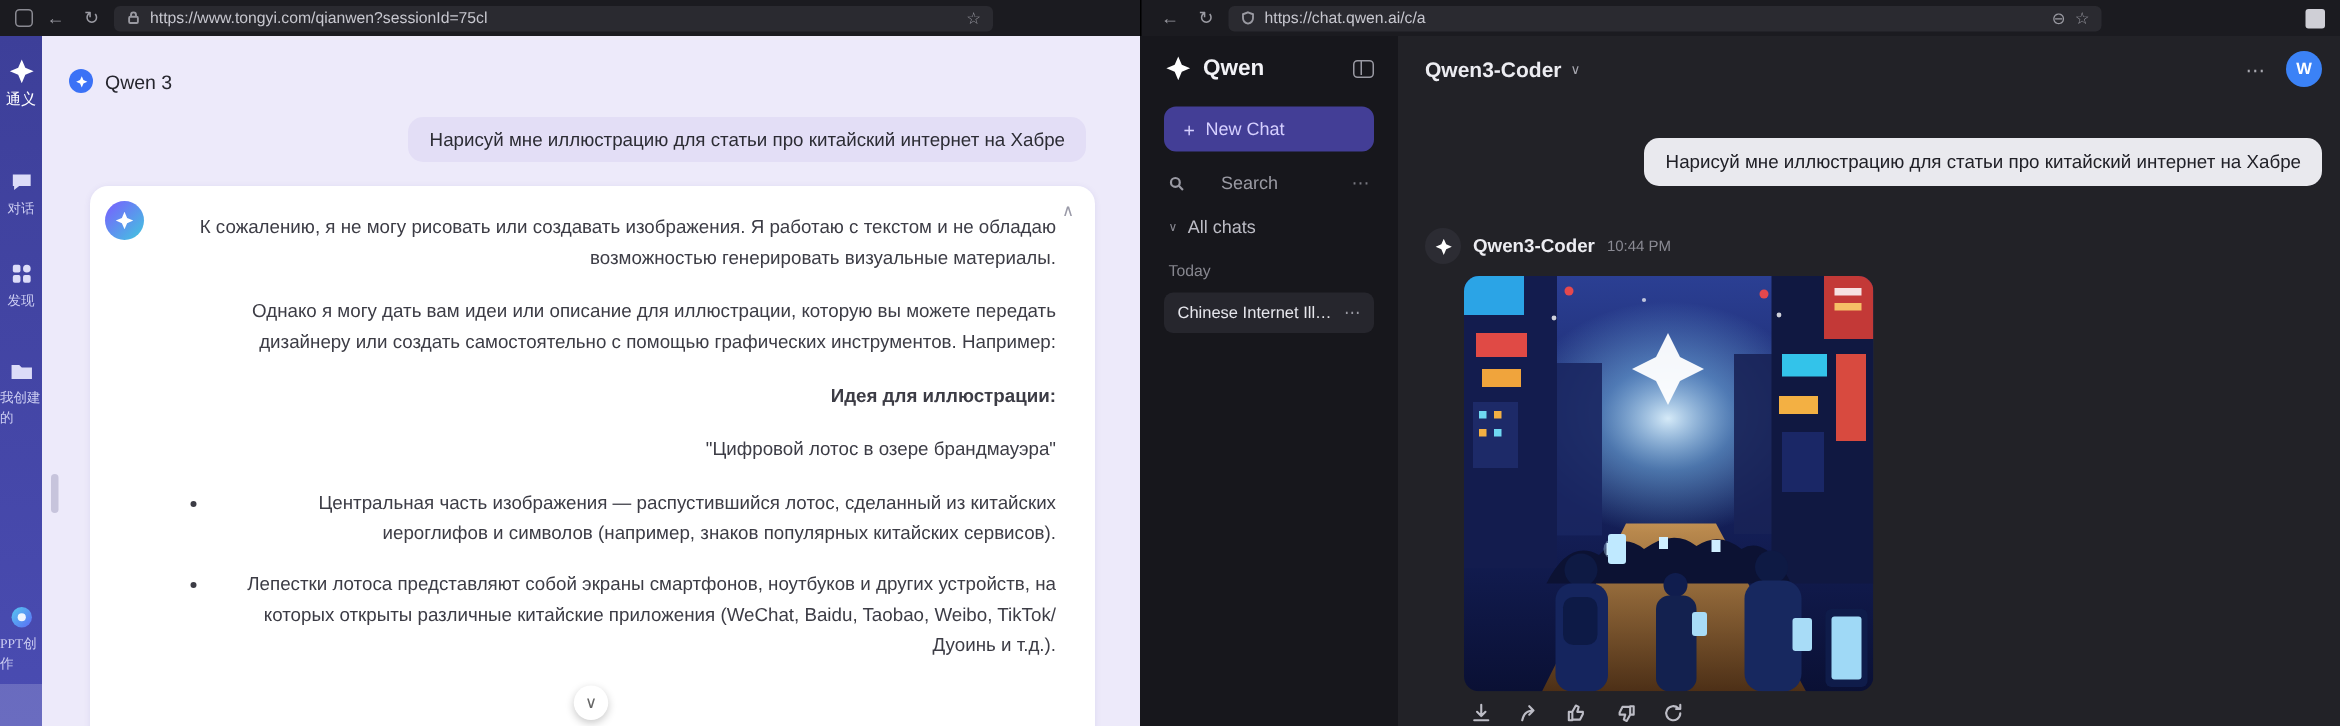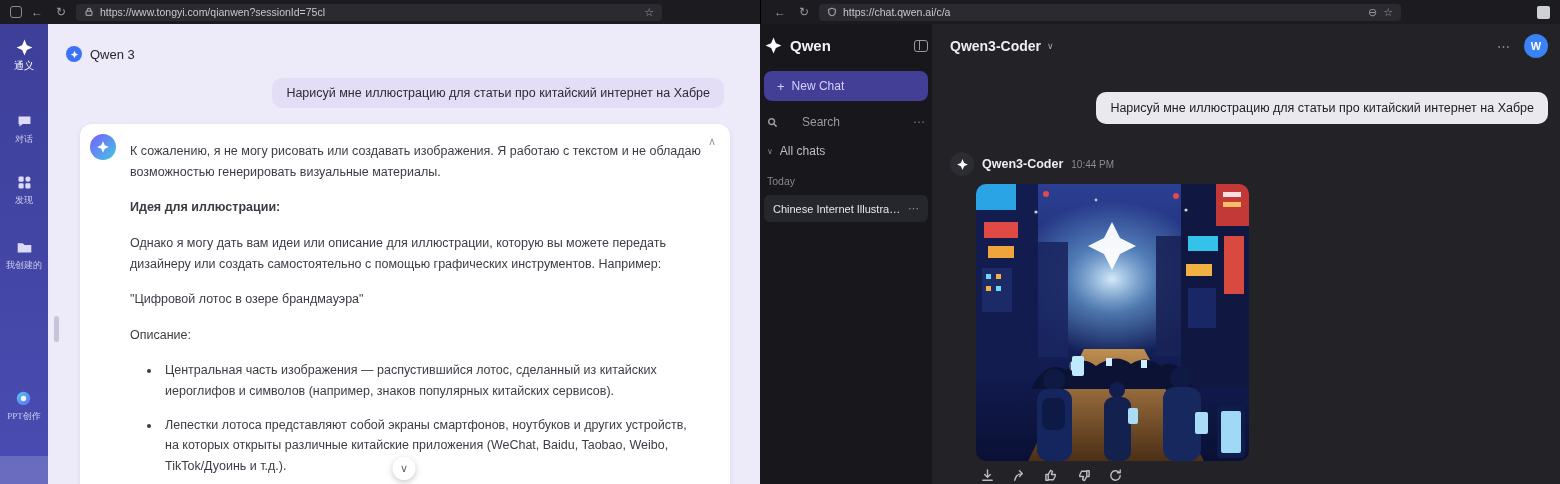--- a/index.html
+++ b/index.html
@@ -17,51 +17,51 @@
   .addr .url { flex:1; white-space:nowrap; overflow:hidden; color:#c7c7cf; }
   .addr svg { width:10px; height:10px; flex:0 0 auto; stroke:#9a9aa2; fill:none; stroke-width:1.5; }
   .addr .tail-ic { color:#9a9aa2; font-size:11px; flex:0 0 auto; }
   .chrome-half.left .addr { margin-right:88px; }
   .win-ctl { width:13px; height:13px; background:#cfcfd6; border-radius:2px; flex:0 0 auto; margin-left:130px; }
 
   .windows { display:flex; height:460px; }
 
   
   .win-left { width:760px; display:flex; background:#edeafa; overflow:hidden; }
-  .t-side { width:48px; background:linear-gradient(180deg,#3d3f99,#4a4cb2); display:flex; flex-direction:column; align-items:center; color:#dcdcf8; position:relative; flex:0 0 auto; }
+  .t-side { width:28px; background:linear-gradient(180deg,#3d3f99,#4a4cb2); display:flex; flex-direction:column; align-items:center; color:#dcdcf8; position:relative; flex:0 0 auto; }
   .t-brand { margin-top:14px; display:flex; flex-direction:column; align-items:center; gap:2px; }
   .t-brand svg { width:19px; height:19px; }
   .t-brand .lbl { font-size:10px; color:#fff; }
   .t-item { display:flex; flex-direction:column; align-items:center; gap:3px; font-size:9px; color:#cccdf2; cursor:pointer; }
   .t-item svg { width:17px; height:17px; }
   .t-item.i1 { margin-top:40px; }
   .t-item.i2 { margin-top:28px; }
   .t-item.i3 { margin-top:32px; }
   .t-item.i4 { margin-top:118px;font-family:Liberation Serif, serif; }
   .t-bottom { position:absolute; bottom:0; left:0; width:100%; height:28px; background:rgba(255,255,255,.18); }
 
-  .t-main { flex:1; position:relative; min-width:0; }
+  .t-main { flex:1; position:relative; min-width:0;text-align:right; }
   .t-handle { position:absolute; left:6px; top:292px; width:5px; height:26px; border-radius:3px; background:#c7c4dc; }
   .model-row { position:absolute; left:18px; top:22px; display:flex; align-items:center; gap:8px; font-size:13px; color:#26262e; }
   .model-badge { width:16px; height:16px; border-radius:50%; background:#3b72f6; display:flex; align-items:center; justify-content:center; flex:0 0 auto; }
   .model-badge svg { width:9px; height:9px; }
   .user-bubble-l { position:absolute; right:36px; top:54px; background:#e3def6; color:#2c2c34; font-size:12.5px; padding:8px 14px; border-radius:10px; white-space:nowrap; }
 
   .card { position:absolute; left:32px; right:30px; top:100px; bottom:-80px; background:#fff; border-radius:12px; box-shadow:0 1px 4px rgba(80,70,160,.10); padding:17px 26px 20px 50px; color:#3c3c45; font-size:12.5px; line-height:1.65; overflow:hidden; }
   .card .avatar { position:absolute; left:10px; top:10px; width:26px; height:26px; border-radius:50%; background:linear-gradient(135deg,#7a5cff,#41c8de); display:flex; align-items:center; justify-content:center; }
   .card .avatar svg { width:14px; height:14px; }
   .card .collapse { position:absolute; right:14px; top:8px; color:#9a9aa8; font-size:11px; cursor:pointer; }
   .card p { margin-bottom:15px; }
   .card ul { margin-left:31px; }
   .card li { margin-bottom:13px; padding-left:4px; }
   .scroll-btn { position:absolute; left:50%; transform:translateX(-50%); bottom:4px; width:23px; height:23px; border-radius:50%; background:#fff; box-shadow:0 2px 6px rgba(0,0,0,.22); color:#666; display:flex; align-items:center; justify-content:center; font-size:11px; cursor:pointer; }
 
   
   .win-right { width:800px; display:flex; background:#222227; overflow:hidden; }
-  .q-side { width:172px; background:#17171c; padding:12px 4px; display:flex; flex-direction:column; color:#c9c9d2; flex:0 0 auto; }
+  .q-side { width:172px; background:#17171c; padding:12px 16px; display:flex; flex-direction:column; color:#c9c9d2; flex:0 0 auto; }
   .q-brand { display:flex; align-items:center; gap:7px; }
   .q-brand svg.logo { width:19px; height:19px; }
   .q-brand .name { font-weight:bold; font-size:15px; color:#f2f2f6; flex:1; }
   .q-toggle { width:14px; height:12px; border:1.5px solid #9a9aa3; border-radius:3px; position:relative; cursor:pointer; }
   .q-toggle::after { content:""; position:absolute; left:4px; top:-1px; width:0; height:10px; border-left:1.5px solid #9a9aa3; }
   .q-new { margin-top:16px; height:30px; background:#433e96; border-radius:8px; color:#d6d0ff; font-size:12px; display:flex; align-items:center; gap:7px; padding-left:13px; cursor:pointer; }
   .q-new .pl { font-size:13px; }
   .q-search { margin-top:14px; display:flex; align-items:center; gap:24px; font-size:12px; color:#9a9aa3; padding:0 3px; cursor:pointer; }
   .q-search svg { width:11px; height:11px; stroke:#9a9aa3; fill:none; stroke-width:1.6; }
   .q-search .dots { margin-left:auto; color:#77777f; }
@@ -183,24 +183,23 @@
       <div class="user-bubble-l">Нарисуй мне иллюстрацию для статьи про китайский интернет на Хабре</div>
 
       <div class="card">
         <span class="avatar">
           <svg viewBox="0 0 24 24">
               <path d="M12 2l3 7 7 3-7 3-3 7-3-7-7-3 7-3z" fill="#fff"></path>
             </svg>
         </span>
         <span class="collapse">∧</span>
         <p>К сожалению, я не могу рисовать или создавать изображения. Я работаю с текстом и не обладаю возможностью генерировать визуальные материалы.</p>
+        <p>Однако я могу дать вам идеи или описание для иллюстрации, которую вы можете передать дизайнеру или создать самостоятельно с помощью графических инструментов. Например:</p>
         <p><strong>Идея для иллюстрации:</strong></p>
-        <p>Однако я могу дать вам идеи или описание для иллюстрации, которую вы можете передать дизайнеру или создать самостоятельно с помощью графических инструментов. Например:</p>
         <p>"Цифровой лотос в озере брандмауэра"</p>
-        <p>Описание:</p>
         <ul>
           <li>Центральная часть изображения — распустившийся лотос, сделанный из китайских иероглифов и символов (например, знаков популярных китайских сервисов).</li>
           <li>Лепестки лотоса представляют собой экраны смартфонов, ноутбуков и других устройств, на которых открыты различные китайские приложения (WeChat, Baidu, Taobao, Weibo, TikTok/Дуоинь и т.д.).</li>
 
         </ul>
       </div>
 
       <span class="scroll-btn">∨</span>
     </main>
   </div>

